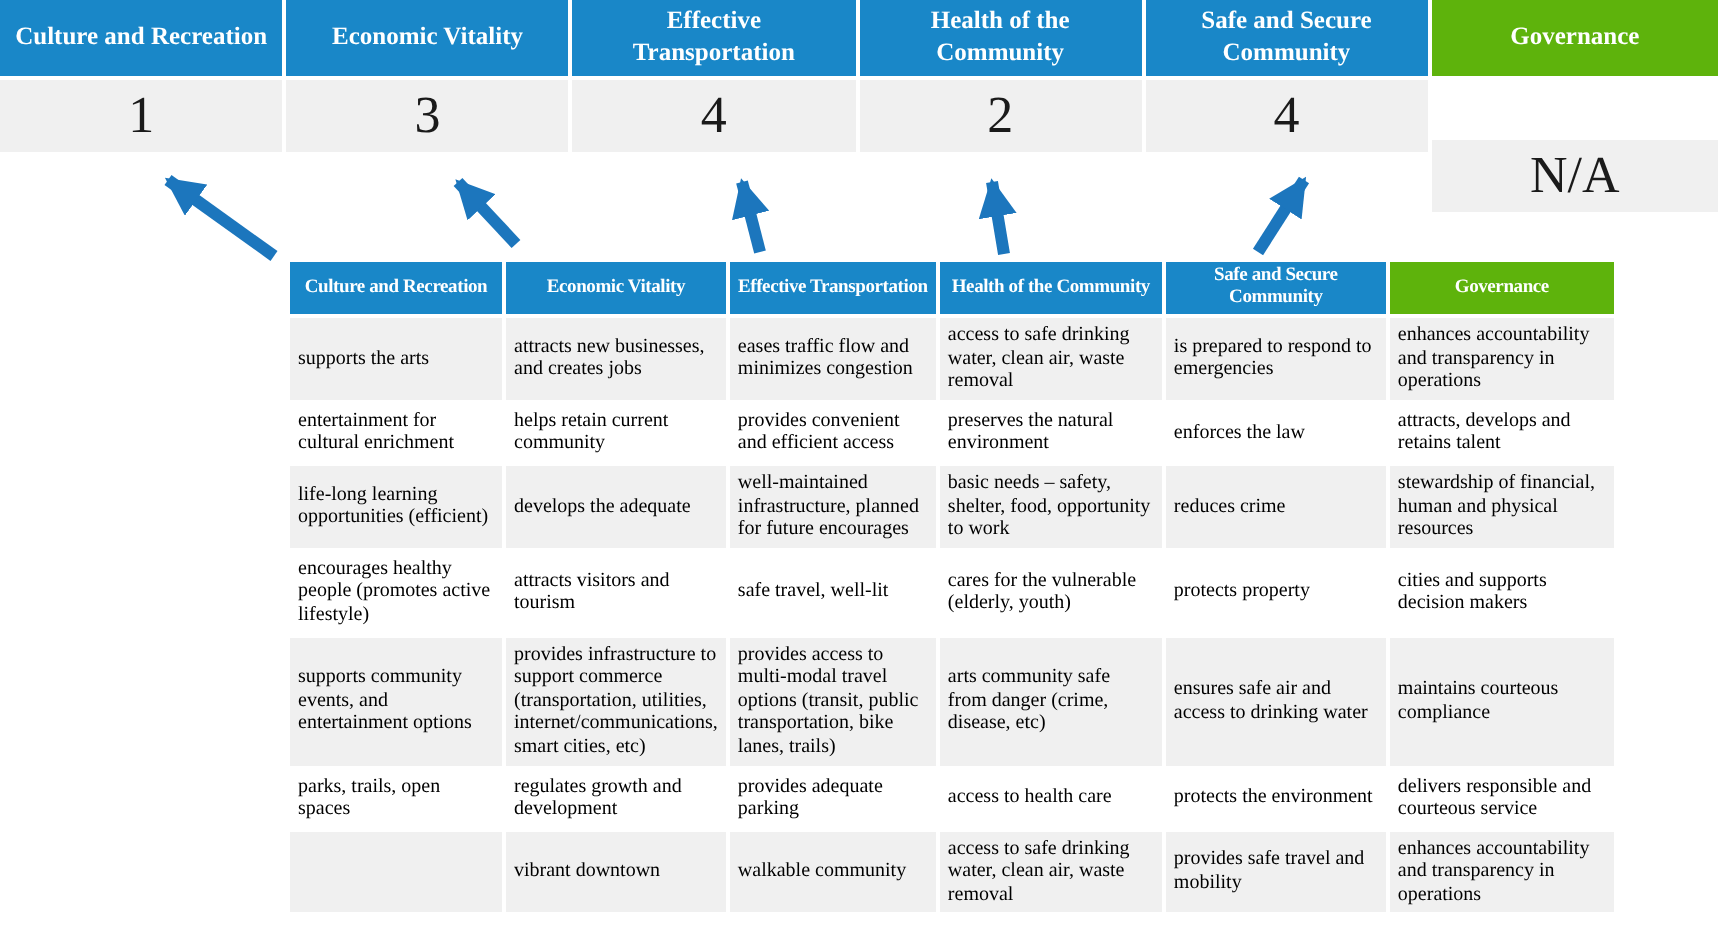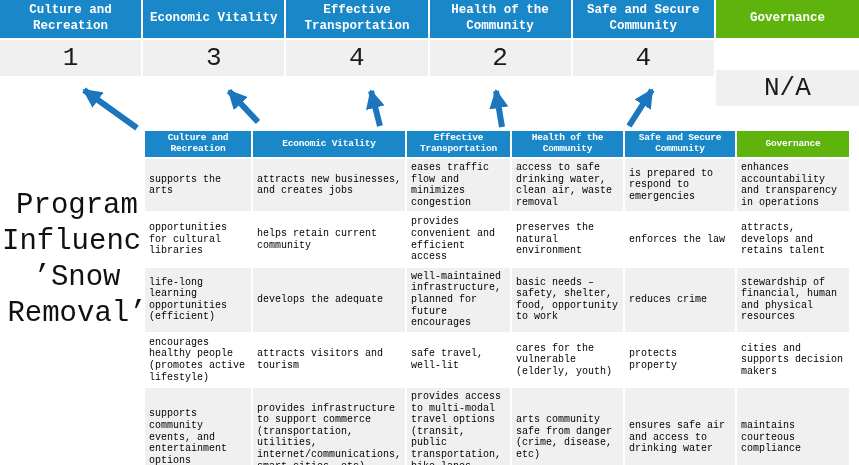--- a/index.html
+++ b/index.html
@@ -1,21 +1,21 @@
 <!DOCTYPE html>
 <html style="--blue: #1987c8; --green: #5eb30c; --yellow: #ffff99; --gray: #f0f0f0; --arrow: #1c76bd;"><head>
 <meta charset="utf-8">
 <style>
   :root{
     --blue:#1987c8; --green:#5eb30c; --yellow:#ffff99;
     --gray:#f0f0f0; --arrow:#1c76bd;
   }
   html,body{margin:0;padding:0;background:#fff;}
   .stage{position:relative;width:859px;height:465px;background:#fff;overflow:hidden;
-         font-family:Liberation Mono, monospace;}
+         font-family:Liberation Serif, serif;}
   
   .banner{position:absolute;left:0;top:0;width:859px;display:grid;
           grid-template-columns:repeat(6,1fr);}
   .sb-col{display:flex;flex-direction:column;}
   .sb-head{height:38px;display:flex;align-items:center;justify-content:center;
            text-align:center;color:#fff;font-weight:700;font-size:12.5px;line-height:1.25;
            padding:0 6px;border-right:2px solid #fff;box-sizing:border-box;
            background:var(--blue);}
   .sb-col:last-child .sb-head{border-right:none;}
   .sb-head.green{background:var(--green);}
@@ -82,24 +82,20 @@
         <path d="M0 0 L10 5 L0 10 Z"></path>
       </marker>
     </defs>
     <line x1="137" y1="48" x2="84" y2="10" marker-end="url(#ah)"></line>
     <line x1="258" y1="42" x2="229" y2="11" marker-end="url(#ah)"></line>
     <line x1="380" y1="46" x2="371" y2="11" marker-end="url(#ah)"></line>
     <line x1="502" y1="47" x2="496" y2="11" marker-end="url(#ah)"></line>
     <line x1="629" y1="46" x2="652" y2="10" marker-end="url(#ah)"></line>
   </svg>
 
-  <div class="prog-title">Program
-Influence:
-’Snow
-Removal’</div>
 
   <table class="matrix">
     <colgroup>
       <col style="width:108px">
         <col style="width:111px">
         <col style="width:105px">
       <col style="width:113px">
         <col style="width:112px">
         <col style="width:114px">
     </colgroup>
@@ -116,21 +112,21 @@
     <tbody>
         <tr class="odd">
           <td>supports the arts</td>
           <td>attracts new businesses, and creates jobs</td>
           <td class="hl">eases traffic flow and minimizes congestion</td>
           <td>access to safe drinking water, clean air, waste removal</td>
           <td class="hl">is prepared to respond to emergencies</td>
           <td>enhances accountability and transparency in operations</td>
         </tr>
         <tr class="even">
-          <td>opportunities for cultural libraries</td>
+          <td>entertainment for cultural enrichment</td>
           <td class="hl">helps retain current community</td>
           <td class="hl">provides convenient and efficient access</td>
           <td>preserves the natural environment</td>
           <td>enforces the law</td>
           <td>attracts, develops and retains talent</td>
         </tr>
         <tr class="odd">
           <td>life-long learning opportunities (efficient)</td>
           <td>develops the adequate</td>
           <td>well-maintained infrastructure, planned for future encourages</td>
@@ -147,20 +143,28 @@
           <td>cities and supports decision makers</td>
         </tr>
         <tr class="odd">
           <td>supports community events, and entertainment options</td>
           <td class="hl">provides infrastructure to support commerce (transportation, utilities, internet/communications, smart cities, etc)</td>
           <td class="hl">provides access to multi-modal travel options (transit, public transportation, bike lanes, trails)</td>
           <td class="hl">arts community safe from danger (crime, disease, etc)</td>
           <td>ensures safe air and access to drinking water</td>
           <td>maintains courteous compliance</td>
         </tr>
+        <tr class="even">
+          <td class="hl">parks, trails, open spaces</td>
+          <td>regulates growth and development</td>
+          <td>provides adequate parking</td>
+          <td>access to health care</td>
+          <td>protects the environment</td>
+          <td>delivers responsible and courteous service</td>
+        </tr>
         <tr class="odd">
           <td></td>
           <td>vibrant downtown</td>
           <td>walkable community</td>
           <td>access to safe drinking water, clean air, waste removal</td>
           <td class="hl">provides safe travel and mobility</td>
           <td>enhances accountability and transparency in operations</td>
         </tr>
       </tbody>
   </table>

